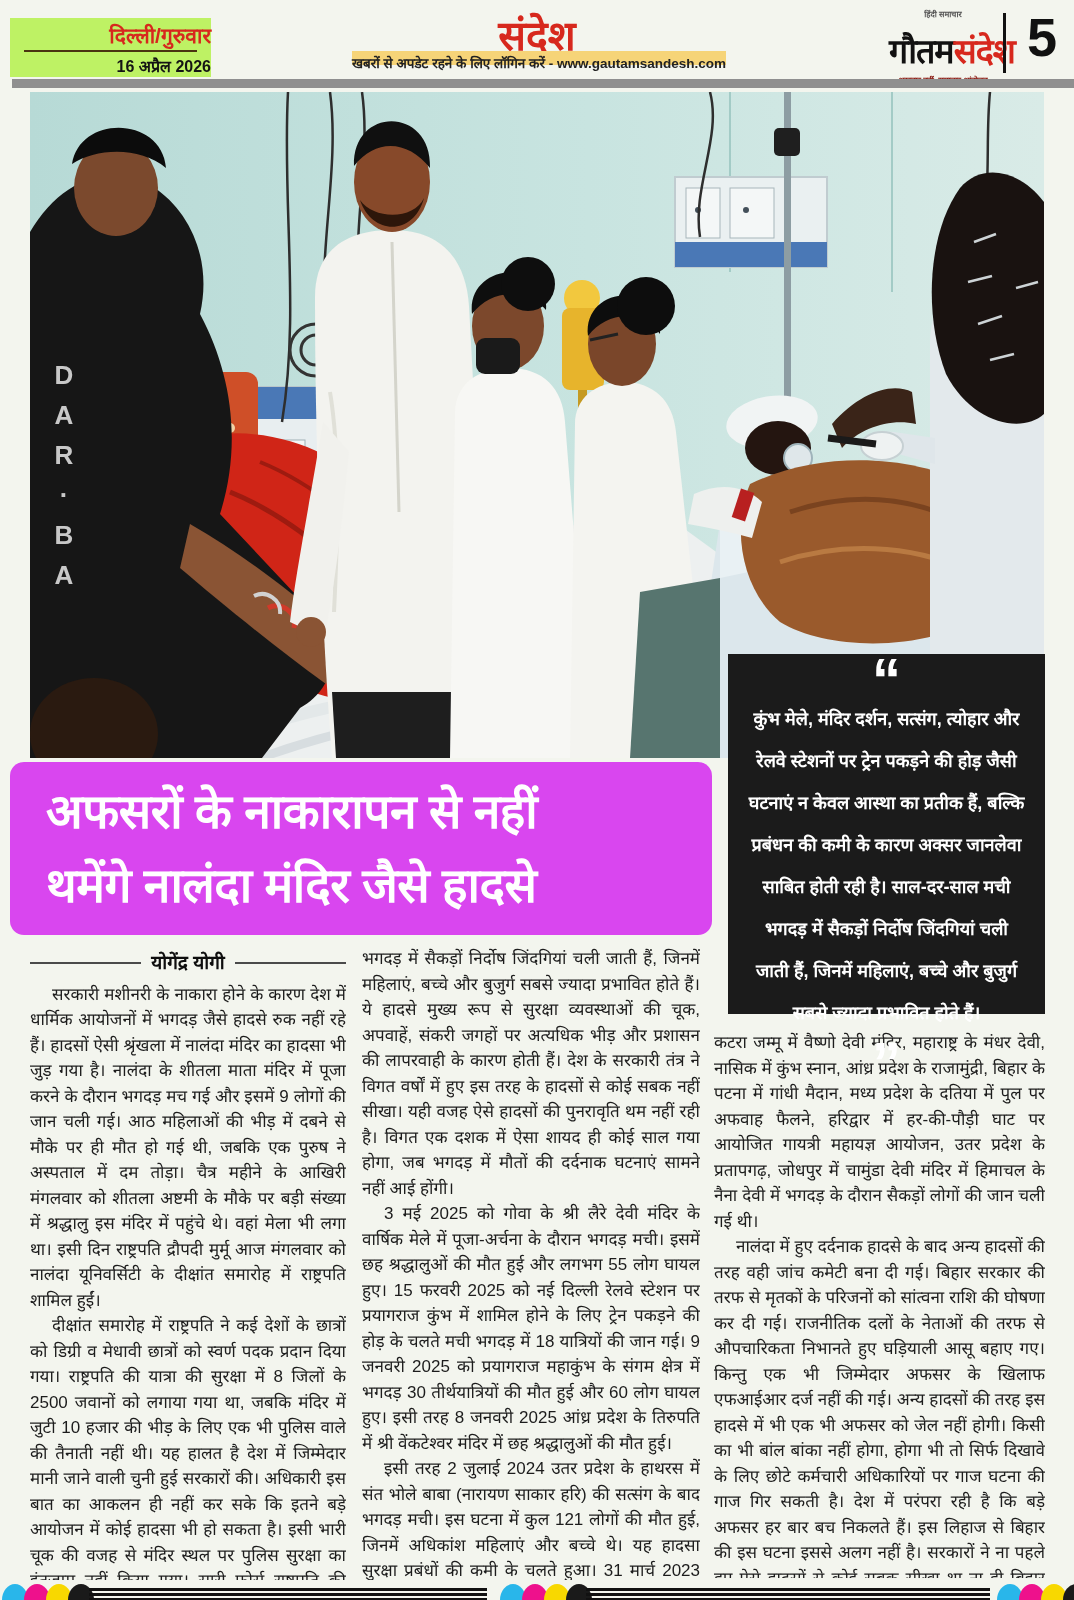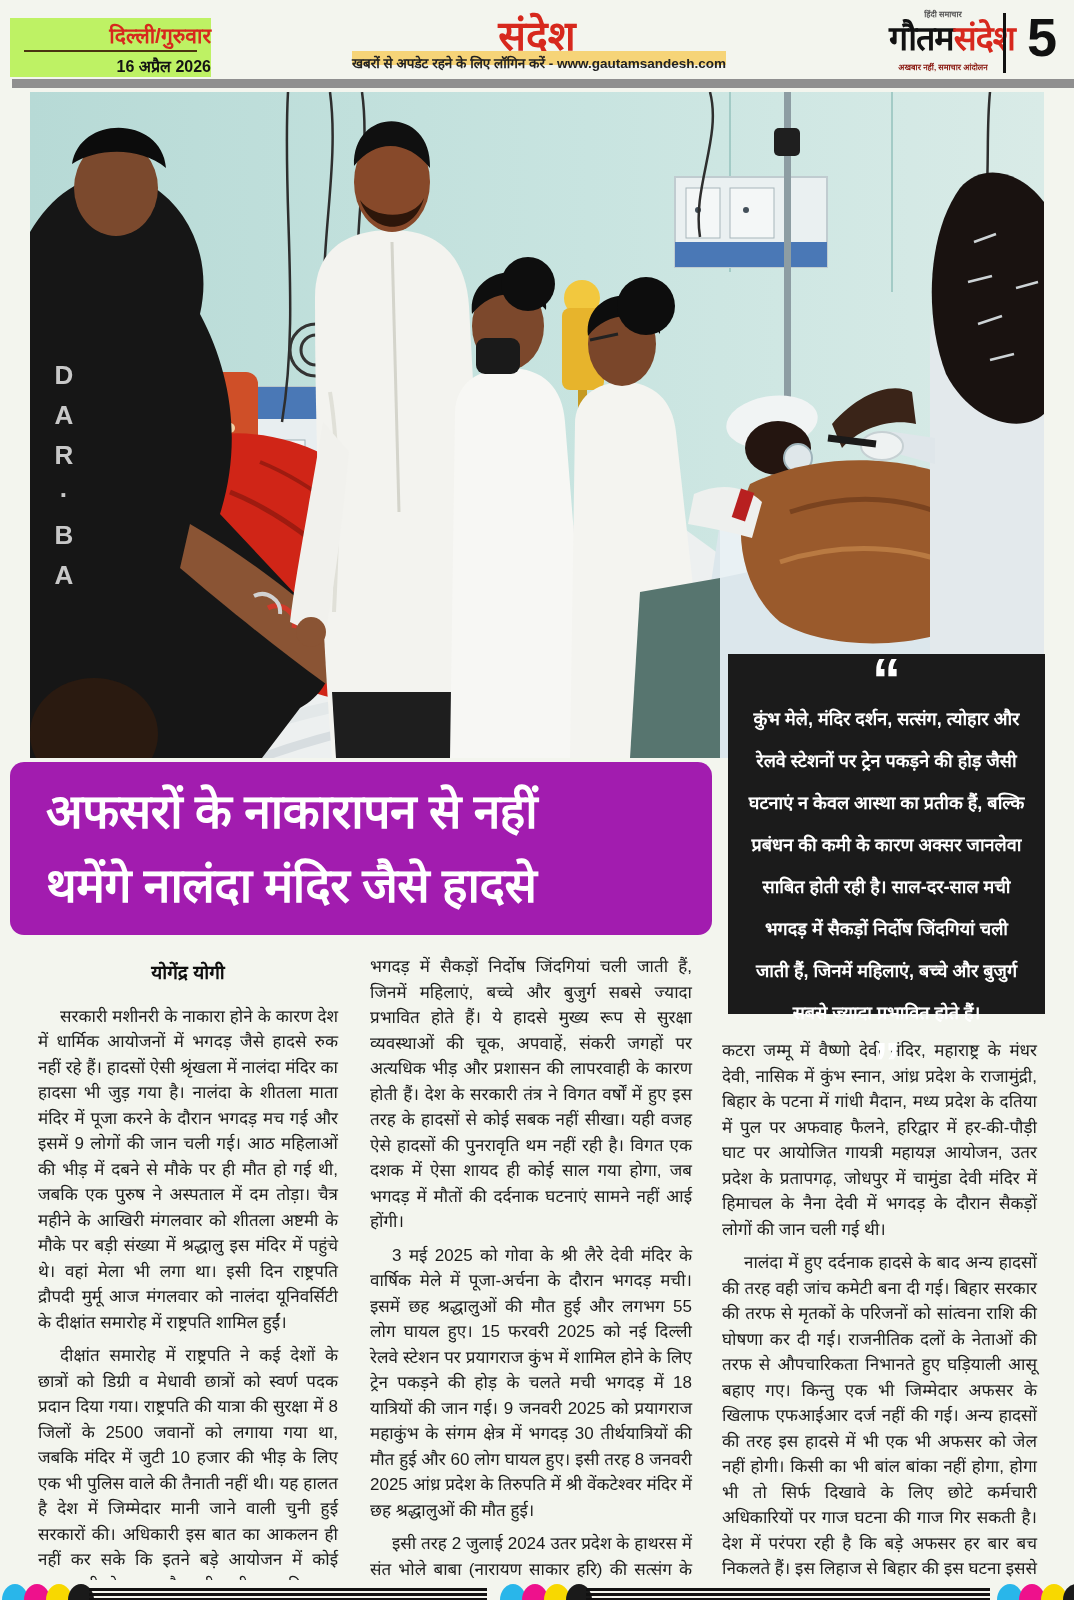--- a/index.html
+++ b/index.html
@@ -10,49 +10,49 @@
   .date-box{position:absolute;left:10px;top:18px;width:201px;height:59px;background:#bef264;
             text-align:right;box-sizing:border-box;padding-top:5px;}
   .date-box .region{color:#d7281d;font-weight:bold;font-size:21px;line-height:25px;}
   .date-box .rule{height:2px;background:#4a3410;margin:2px 14px 3px;}
   .date-box .date{color:#141414;font-weight:bold;font-size:16px;}
   .masthead{position:absolute;left:437px;top:6px;width:200px;text-align:center;
             color:#d7281d;font-size:41px;font-weight:bold;}
   .login-strip{position:absolute;left:352px;top:51px;width:374px;height:14px;background:#f6d478;
                color:#222;font-weight:bold;font-size:13.5px;text-align:center;line-height:26px;}
   .logo{position:absolute;left:889px;top:11px;width:108px;text-align:center;line-height:1;}
-  .logo-top{font-size:8px;color:#555;font-weight:bold;margin-bottom:2px;}
+  .logo-top{font-size:8px;color:#555;font-weight:bold;margin-bottom:15px;}
   .logo-name{font-size:34px;font-weight:bold;letter-spacing:-1px;}
   .logo-name .black{color:#111;} .logo-name .red{color:#d7281d;}
   .logo-bottom{font-size:8px;color:#8a1a12;font-weight:bold;margin-top:9px;}
   .pageno-sep{position:absolute;left:1003px;top:13px;width:3px;height:60px;background:#111;}
   .page-number{position:absolute;left:1010px;top:6px;width:64px;font-size:54px;font-weight:bold;
                color:#111;text-align:center;}
   .gray-bar{position:absolute;left:12px;top:79px;width:1062px;height:9px;background:#8f8f8f;}
   
   .photo{position:absolute;left:30px;top:92px;width:1014px;height:666px;overflow:hidden;}
   .photo svg{display:block;width:100%;height:100%;}
   
-  .headline-band{position:absolute;left:10px;top:762px;width:702px;height:173px;background:#a21caf;
+  .headline-band{position:absolute;left:10px;top:762px;width:702px;height:173px;background:#d946ef;
                  border-radius:14px;color:#ffffff;box-sizing:border-box;padding:13px 0 0 36px;z-index:3;}
   .headline-line{font-size:48px;font-weight:800;line-height:74px;white-space:nowrap;letter-spacing:-0.5px;}
   
   .quote-box{position:absolute;left:728px;top:654px;width:317px;height:360px;background:#1b1b1b;
              color:#fff;text-align:center;box-sizing:border-box;padding:2px 19px 0;z-index:2;}
   .quote-mark{font-size:58px;font-weight:bold;line-height:46px;height:42px;}
   .quote-mark.bottom{height:34px;line-height:58px;}
   .quote-text{font-size:18px;font-weight:600;line-height:42px;}
   
   .col{position:absolute;font-size:17px;line-height:25.5px;color:#1c1c1c;text-align:justify;overflow:hidden;}
-  .col p{margin:8px;text-indent:22px;}
+  .col p{margin:0;text-indent:22px;}
   .col p.cont{text-indent:0;}
   #col1{left:30px;top:948px;width:316px;height:632px;}
   #col2{left:362px;top:946px;width:338px;height:634px;}
   #col3{left:714px;top:1030px;width:331px;height:548px;}
-  .byline{display:flex;align-items:center;gap:10px;margin:2px 0 6px;flex-direction:column;}
+  .byline{display:flex;align-items:center;gap:10px;margin:2px 0 6px;}
   .byline .rule{flex:1;height:2px;background:#4a4a4a;}
   .byline .name{font-weight:bold;font-size:19px;color:#0e0e0e;white-space:nowrap;}
   
   .marks{position:absolute;left:0;top:1584px;width:1074px;height:16px;}
   .dots{position:absolute;top:0;display:flex;}
   .dot{width:26px;height:32px;border-radius:50%;margin-right:-4px;}
   .dot.c{background:#29b6ea;} .dot.m{background:#ee118c;} .dot.y{background:#f8d800;} .dot.k{background:#1a1a1a;}
   .dots.g1{left:2px;} .dots.g2{left:500px;} .dots.g3{left:997px;}
   .lines{position:absolute;top:4px;height:13px;display:flex;flex-direction:column;justify-content:space-between;}
   .lines span{display:block;height:3px;background:#111;}

